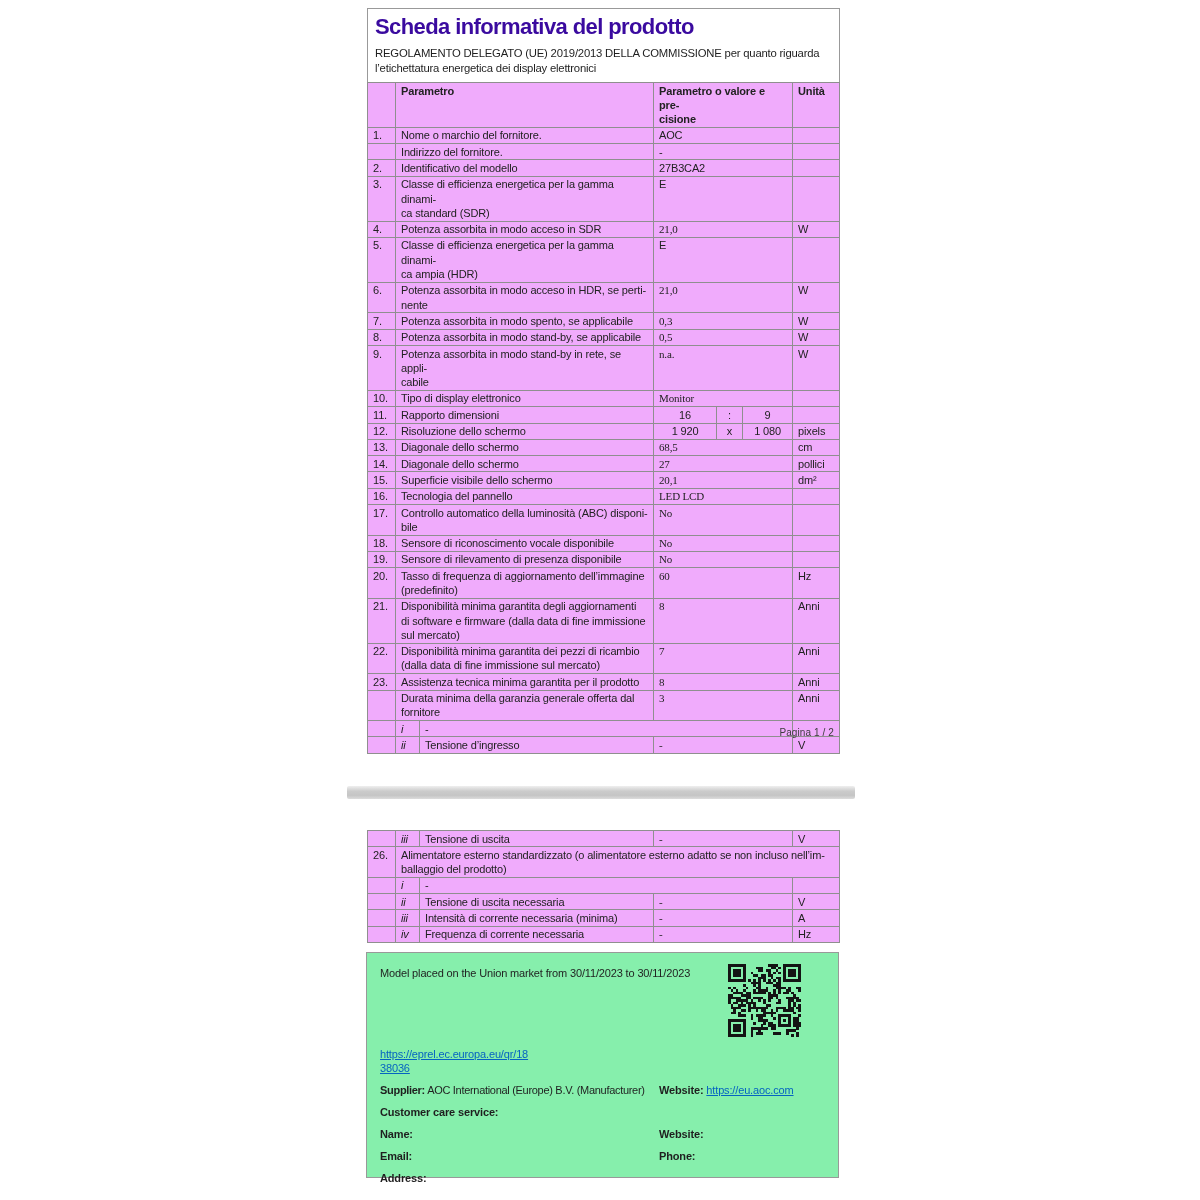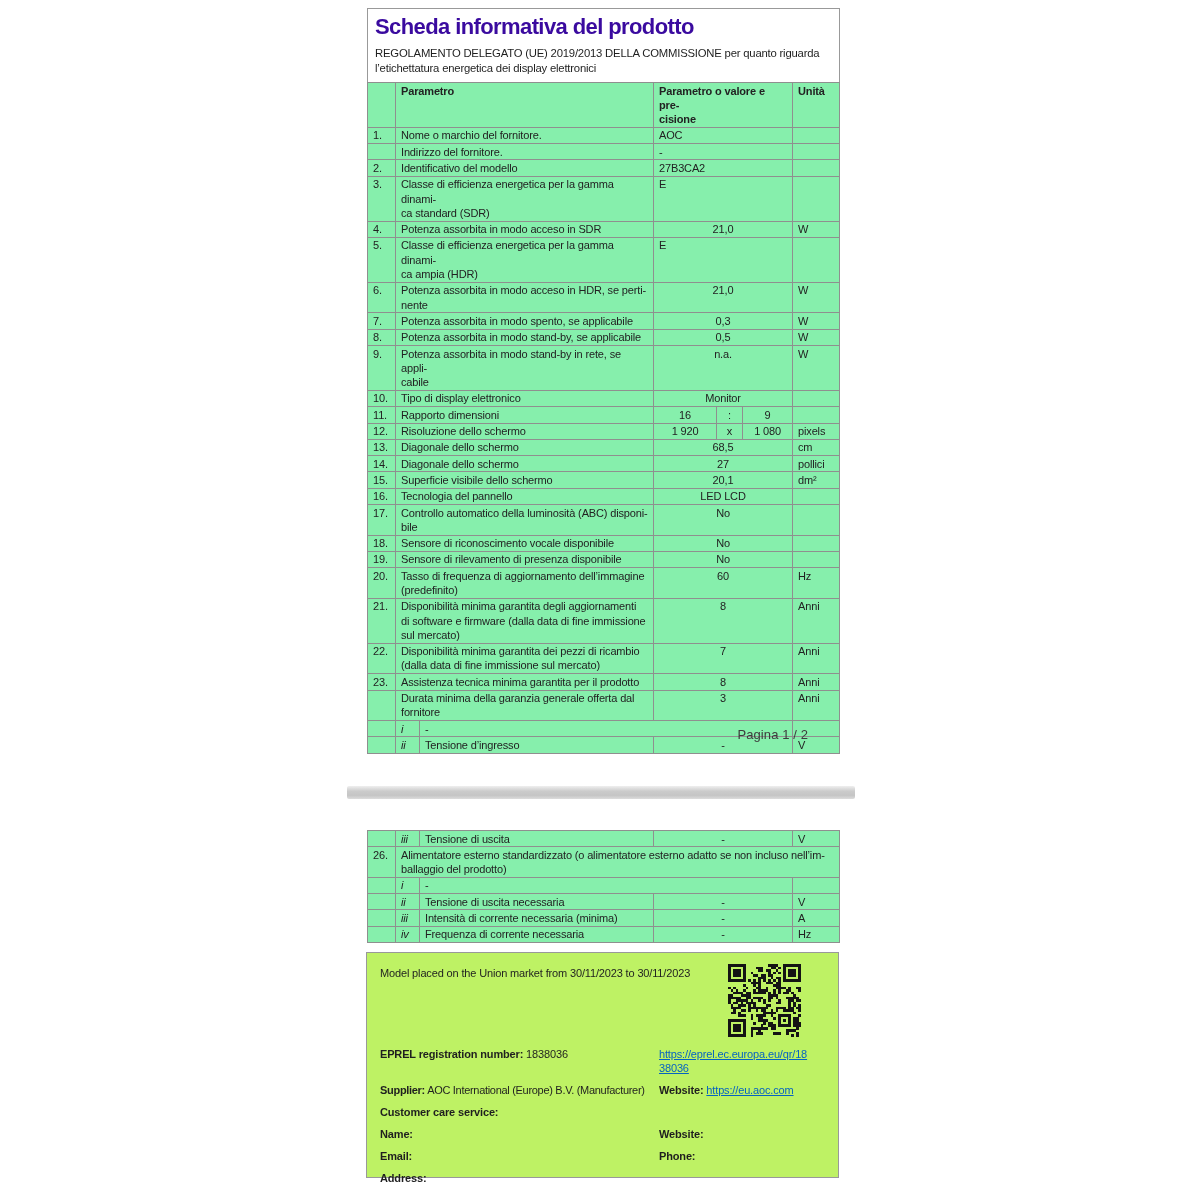--- a/index.html
+++ b/index.html
@@ -7,42 +7,42 @@
        font-family:"Liberation Sans",sans-serif;color:#1f1f1f;}
 
   
   .page1{position:absolute;left:367px;top:8px;width:553px;}
   .p1head{box-sizing:border-box;width:473px;border:1px solid #999;border-bottom:none;
           padding:4px 7px 6px 7px;background:#fff;}
   .doc-title{font-size:22px;font-weight:bold;letter-spacing:-0.6px;margin:1px 0 6px 0;}
   .doc-subtitle{font-size:11.3px;line-height:15px;margin:0;white-space:pre-line;letter-spacing:-0.2px;}
 
   
-  table.sheet{border-collapse:collapse;table-layout:fixed;width:473px;background:#86efac;
+  table.sheet{border-collapse:collapse;table-layout:fixed;width:473px;background:#f0abfc;
               font-size:11px;line-height:14.3px;letter-spacing:-0.15px;color:#222;}
   table.sheet td,table.sheet th{border:1px solid #8f8f8f;padding:0.5px 5px;vertical-align:top;
               white-space:pre-line;overflow:hidden;}
   table.sheet th{font-weight:bold;text-align:left;}
-  td.ar{text-align:center;padding-right:7px;}
+  td.ar{text-align:left;padding-right:7px;font-family:Liberation Serif, serif;}
   td.al{text-align:left;}
   td.ac{text-align:center;}
   td.c-id{font-style:italic;}
   td.dk{border-left:2px solid #5a5a5a;}
   .p2{position:absolute;left:367px;top:830px;padding-left:19px;}
 
-  .pagefoot{position:absolute;left:356px;top:727px;width:452px;text-align:right;
-            font-size:13px;color:#3c3c3c;letter-spacing:0.1px;}
+  .pagefoot{position:absolute;left:382px;top:727px;width:452px;text-align:right;
+            font-size:10px;color:#3c3c3c;letter-spacing:0.1px;}
 
   
   .band{position:absolute;left:347px;top:786px;width:508px;height:13px;border-radius:2px;
         background:linear-gradient(180deg,#efefef 0%,#cbcbcb 40%,#c5c5c5 72%,#dcdcdc 100%);}
 
   
   .infobox{position:absolute;left:366px;top:952px;width:473px;height:226px;box-sizing:border-box;
-           border:1px solid #999;background:#bef264;padding:11px 13px;font-size:11px;
+           border:1px solid #999;background:#86efac;padding:11px 13px;font-size:11px;
            letter-spacing:-0.15px;line-height:14px;}
   .market{display:flex;justify-content:space-between;align-items:flex-start;height:78px;}
   .market-text{padding-top:2px;max-width:352px;}
   .qr{width:73px;height:73px;margin-right:24px;}
   .qr svg{width:73px;height:73px;display:block;}
   .qr rect{fill:#141414;}
   .irow{display:flex;margin-top:8px;}
   .irow.eprel{margin-top:5px;}
   .irow.supplier{}
   .ileft{flex:0 0 279px;white-space:nowrap;}
@@ -710,24 +710,20 @@
             <rect x="23" y="27" width="1.05" height="1.05"></rect>
             <rect x="27" y="27" width="1.05" height="1.05"></rect>
             <rect x="9" y="28" width="1.05" height="1.05"></rect>
             <rect x="25" y="28" width="1.05" height="1.05"></rect>
             <rect x="27" y="28" width="1.05" height="1.05"></rect>
           </svg>
       </div>
     </div>
 
     <div class="irow eprel">
-      <div class="ileft">
-        <span class="lbl-b">EPREL registration number:</span>
-        <span>1838036</span>
-      </div>
       <div class="iright">
         <a class="link" href="#">https://eprel.ec.europa.eu/qr/18
 38036</a>
       </div>
     </div>
 
     <div class="irow supplier">
       <div class="ileft" style="letter-spacing:-0.3px;">
         <span class="lbl-b">Supplier:</span>
         <span>AOC International (Europe) B.V. (Manufacturer)</span>

